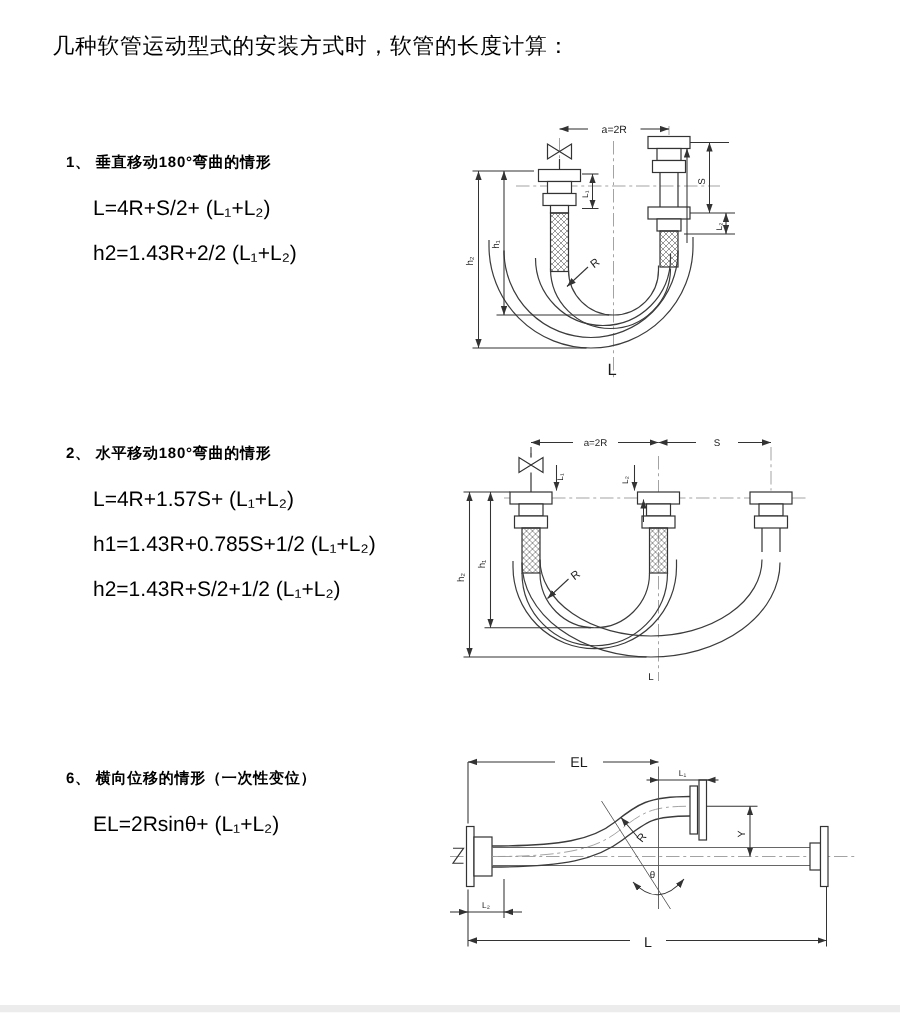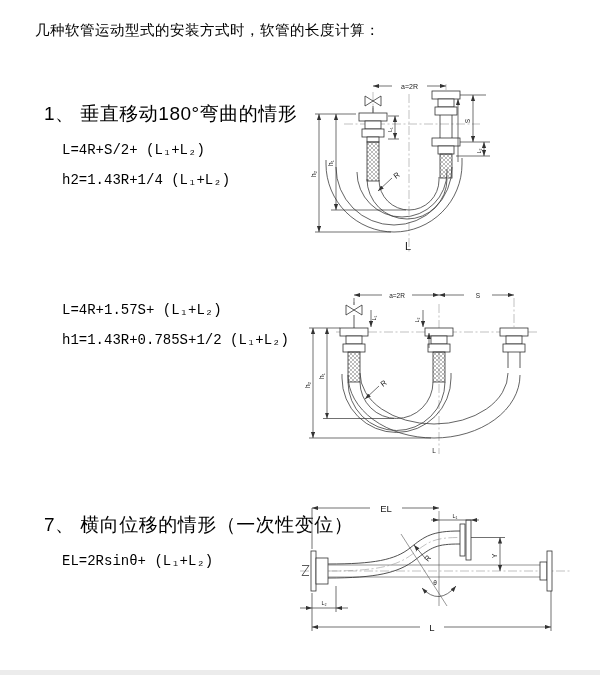--- a/index.html
+++ b/index.html
@@ -7,46 +7,48 @@
     width:600px;height:675px;position:relative;overflow:hidden;
     background:#ffffff;color:#000;
     font-family:"Liberation Sans","DejaVu Sans",sans-serif;
   }
   .title{
     position:absolute;left:35px;top:21px;
     font-size:14.5px;font-weight:normal;letter-spacing:.5px;white-space:nowrap;
   }
   .section{position:absolute;left:44px;}
   #sec1{top:101px;} #sec2{top:295px;} #sec3{top:512px;}
-  .section-heading{font-size:19px;font-weight:normal;margin:0 0 8px 0;letter-spacing:.5px;white-space:nowrap;}
-  .formula{font-size:14px;line-height:30px;padding-left:18px;white-space:nowrap;font-family:Liberation Mono, monospace;}
+  .section-heading{font-size:10px;font-weight:bold;margin:0 0 8px 0;letter-spacing:.5px;white-space:nowrap;}
+  .formula{font-size:14px;line-height:30px;padding-left:18px;white-space:nowrap;}
   .diagram{position:absolute;}
   #dg1{left:306px;top:66px;} #dg2{left:301px;top:280px;} #dg3{left:298px;top:494px;}
   svg{display:block;}
   svg text{fill:#1b1b1b;font-family:"Liberation Sans","DejaVu Sans",sans-serif;}
   .edge{position:absolute;left:0;bottom:0;width:600px;height:5px;background:#ececec;}
 </style>
 </head>
 <body>
 
 <div class="title">几种软管运动型式的安装方式时，软管的长度计算：</div>
 
 <div class="section" id="sec1">
   <div class="section-heading">1、 垂直移动180°弯曲的情形</div>
   <div class="formula">L=4R+S/2+ (L₁+L₂)</div>
-  <div class="formula">h2=1.43R+1/4 (L₁+L₂)</div>
+  <div class="formula">h2=1.43R+2/2 (L₁+L₂)</div>
 </div>
 
 <div class="section" id="sec2">
+  <div class="section-heading">2、 水平移动180°弯曲的情形</div>
   <div class="formula">L=4R+1.57S+ (L₁+L₂)</div>
   <div class="formula">h1=1.43R+0.785S+1/2 (L₁+L₂)</div>
+  <div class="formula">h2=1.43R+S/2+1/2 (L₁+L₂)</div>
 </div>
 
 <div class="section" id="sec3">
-  <div class="section-heading">7、 横向位移的情形（一次性变位）</div>
+  <div class="section-heading">6、 横向位移的情形（一次性变位）</div>
   <div class="formula">EL=2Rsinθ+ (L₁+L₂)</div>
 </div>
 
 <div class="diagram" id="dg1">
 <svg width="290" height="198" viewBox="0 0 290 198">
   <defs>
     <marker id="ar1" markerWidth="7" markerHeight="5" refX="6" refY="2.1" orient="auto-start-reverse" markerUnits="userSpaceOnUse">
       <path d="M0,0 L6,2.1 L0,4.2 z" fill="#333"></path>
     </marker>
     <pattern id="ht1" patternUnits="userSpaceOnUse" width="4" height="4">

